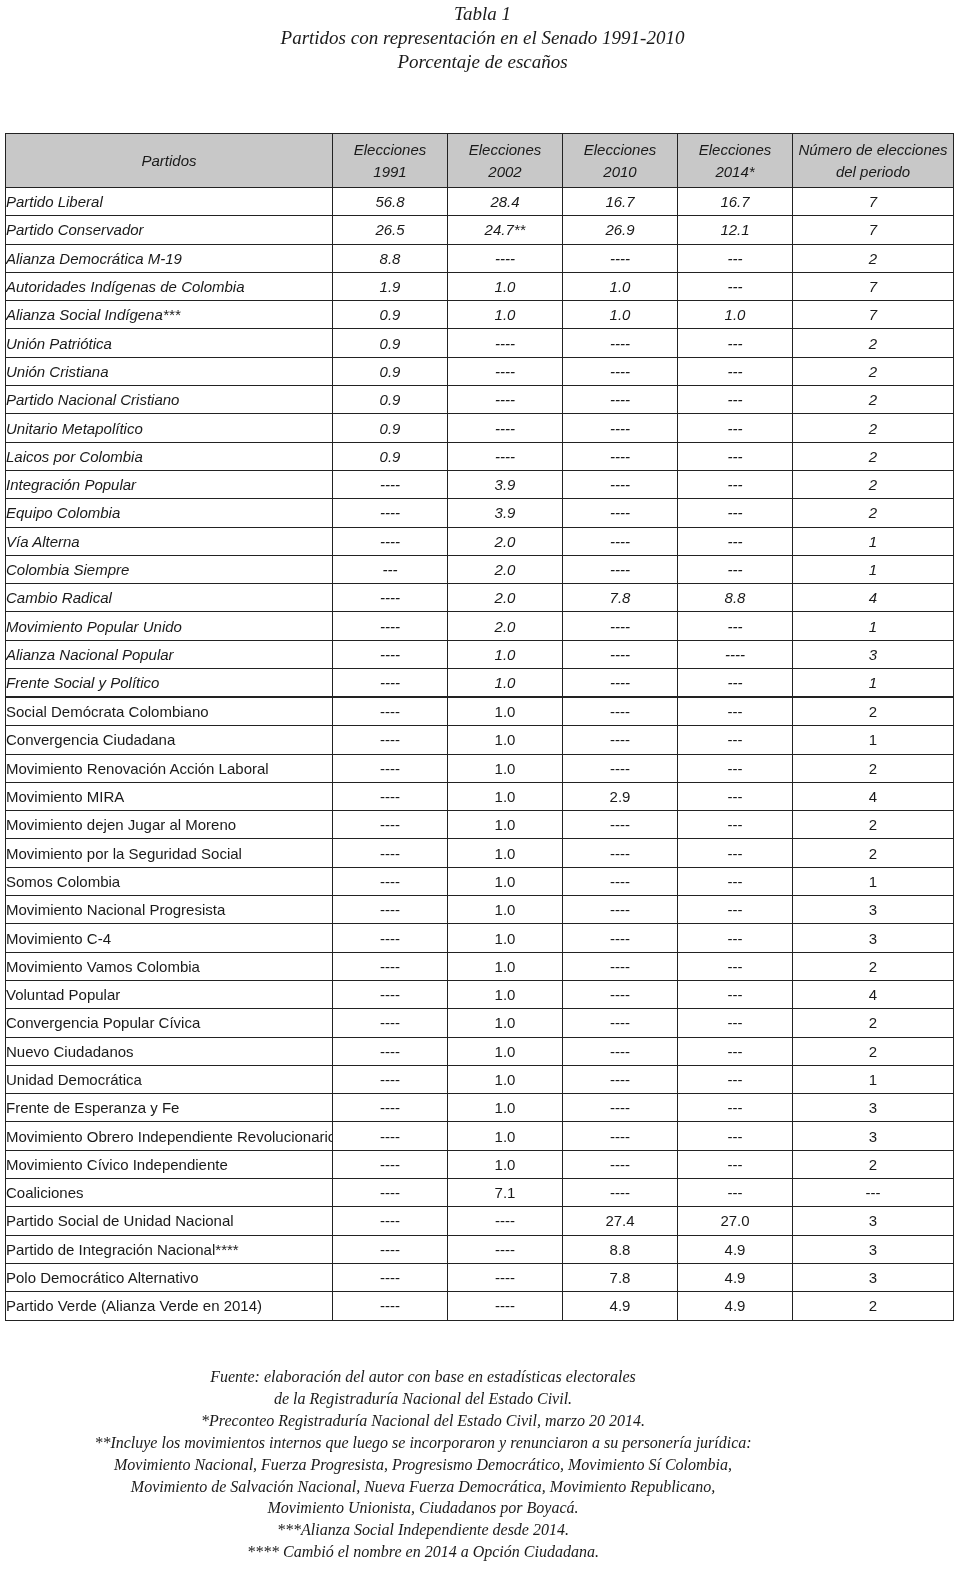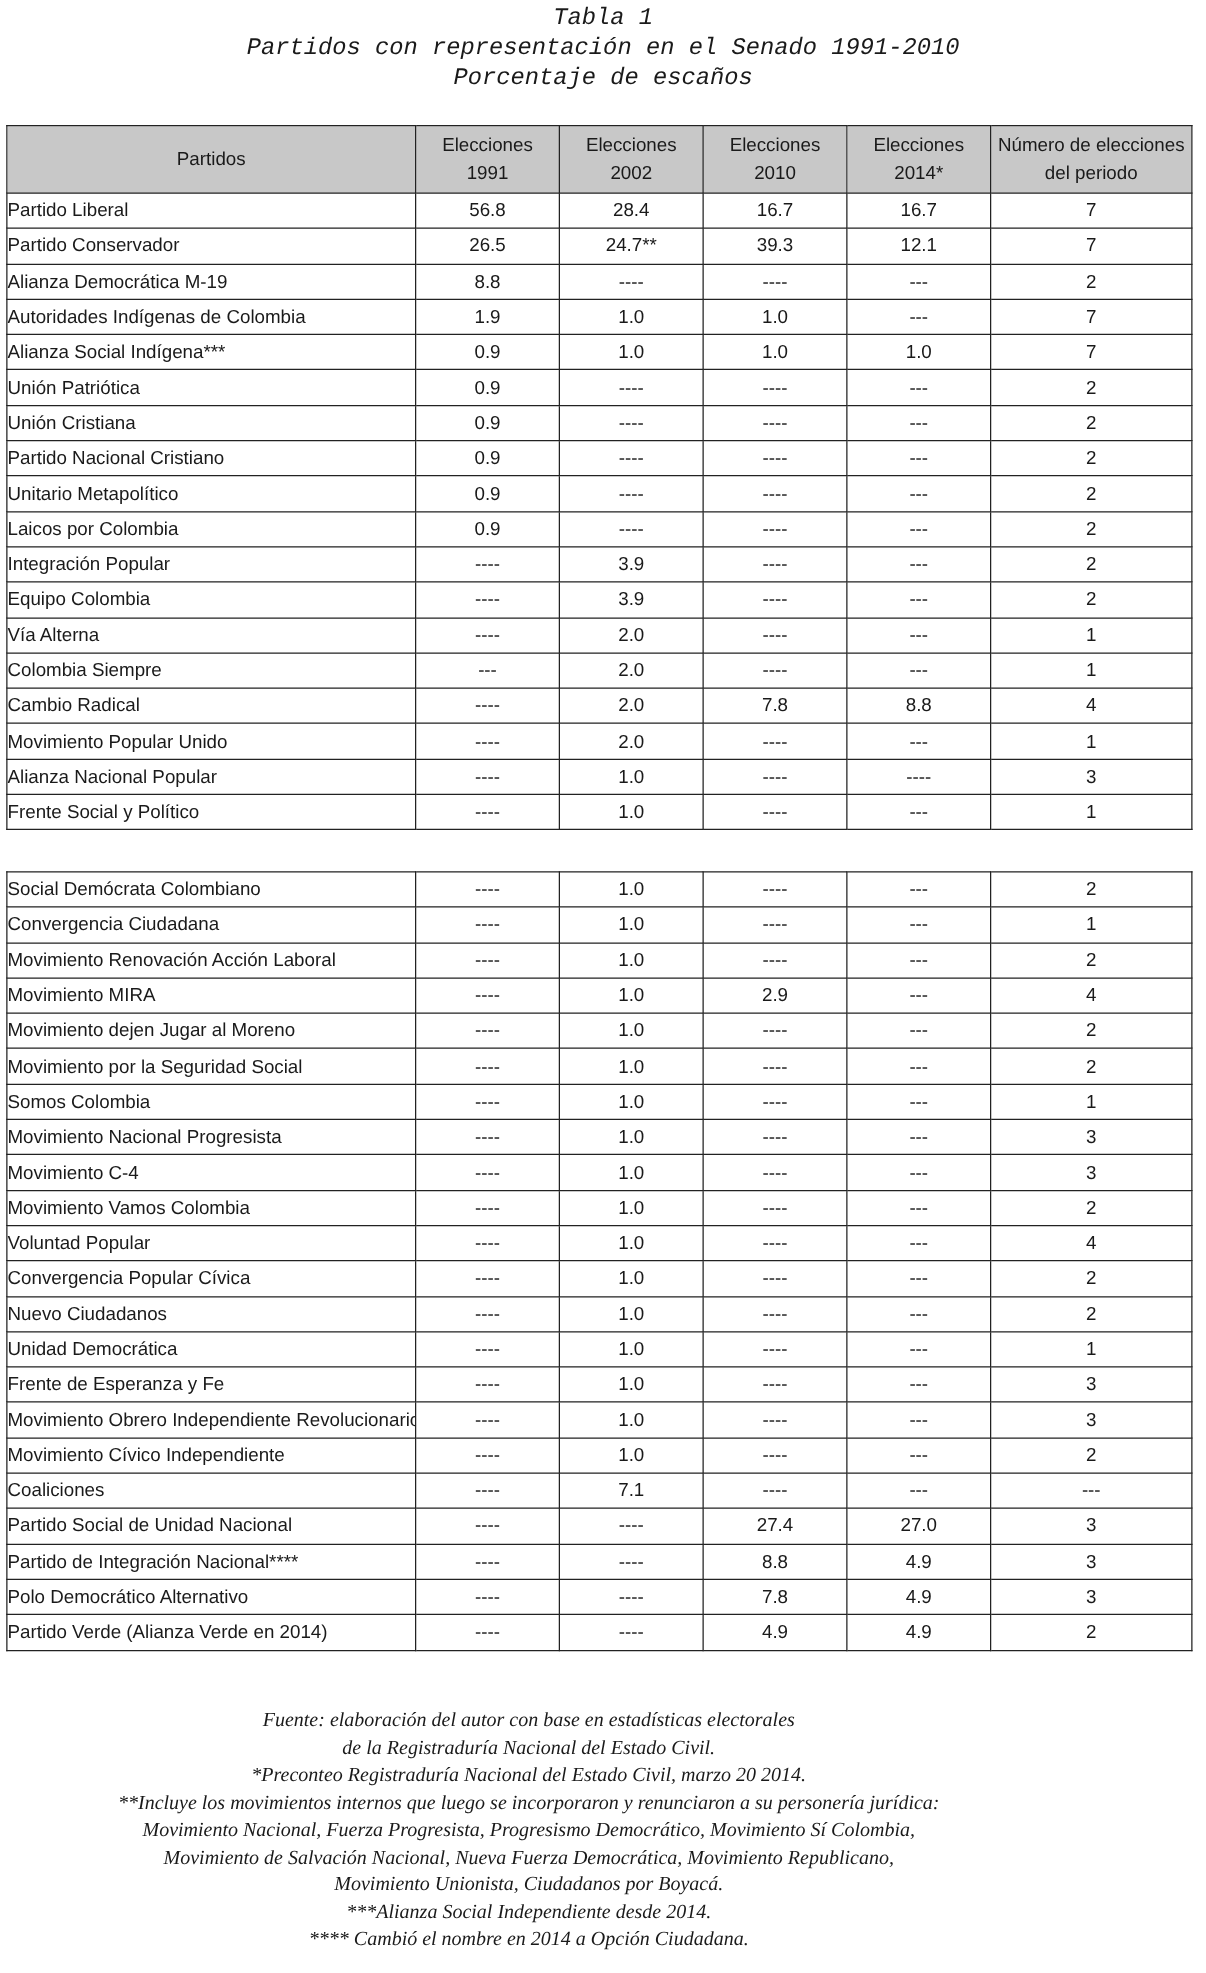--- a/index.html
+++ b/index.html
@@ -1,28 +1,28 @@
 <!DOCTYPE html>
 <html><head>
 <meta charset="utf-8">
 <style>
   html, body { margin:0; padding:0; background:#ffffff; }
   body { width:965px; height:1578px; position:relative; overflow:hidden; font-family:"Liberation Sans", sans-serif; color:#1a1a1a; }
-  .caption { position:absolute; left:0; width:965px; text-align:center; font-family:Liberation Mono, monospace; font-style:italic; font-size:19px; line-height:24px; color:#1a1a1a; }
+  .caption { position:absolute; left:0; width:965px; text-align:center; font-family:Liberation Serif, serif; font-style:italic; font-size:19px; line-height:24px; color:#1a1a1a; }
   .cap-title { top:2px; }
   table.tbl { position:absolute; left:5px; border-collapse:collapse; table-layout:fixed; width:948px; }
   table.tbl td, table.tbl th { border:1.5px solid #222; padding:0; font-weight:normal; font-size:15px; color:#1a1a1a; overflow:hidden; white-space:nowrap; }
   table.tbl col.c0 { width:327px; }
   table.tbl col.cn { width:115px; }
   table.tbl col.cl { width:161px; }
   th { background:#c8c8c8; height:53px; line-height:22px; text-align:center; vertical-align:middle; }
   th .hl { display:block; }
   td { height:27.3px; text-align:center; vertical-align:middle; }
   td.name { text-align:left; padding-left:7px; }
-  #t1 { top:100px; }
+  #t1 { top:133px;font-style:italic; }
   #t2 { top:697px; }
   .notes { position:absolute; left:0; top:1366px; width:846px; text-align:center; font-family:"Liberation Serif", serif; font-style:italic; font-size:16px; line-height:21.9px; color:#1a1a1a; }
   .notes div { white-space:nowrap; }
 </style>
 </head>
 <body>
 
 <div class="caption cap-title">
   <div>Tabla 1</div>
   <div>Partidos con representación en el Senado 1991-2010</div>
@@ -71,21 +71,21 @@
         <td>56.8</td>
         <td>28.4</td>
         <td>16.7</td>
         <td>16.7</td>
         <td>7</td>
       </tr>
       <tr>
         <td class="name">Partido Conservador</td>
         <td>26.5</td>
         <td>24.7**</td>
-        <td>39.3</td>
+        <td>26.9</td>
         <td>12.1</td>
         <td>7</td>
       </tr>
       <tr>
         <td class="name">Alianza Democrática M-19</td>
         <td>8.8</td>
         <td>----</td>
         <td>----</td>
         <td>---</td>
         <td>2</td>

